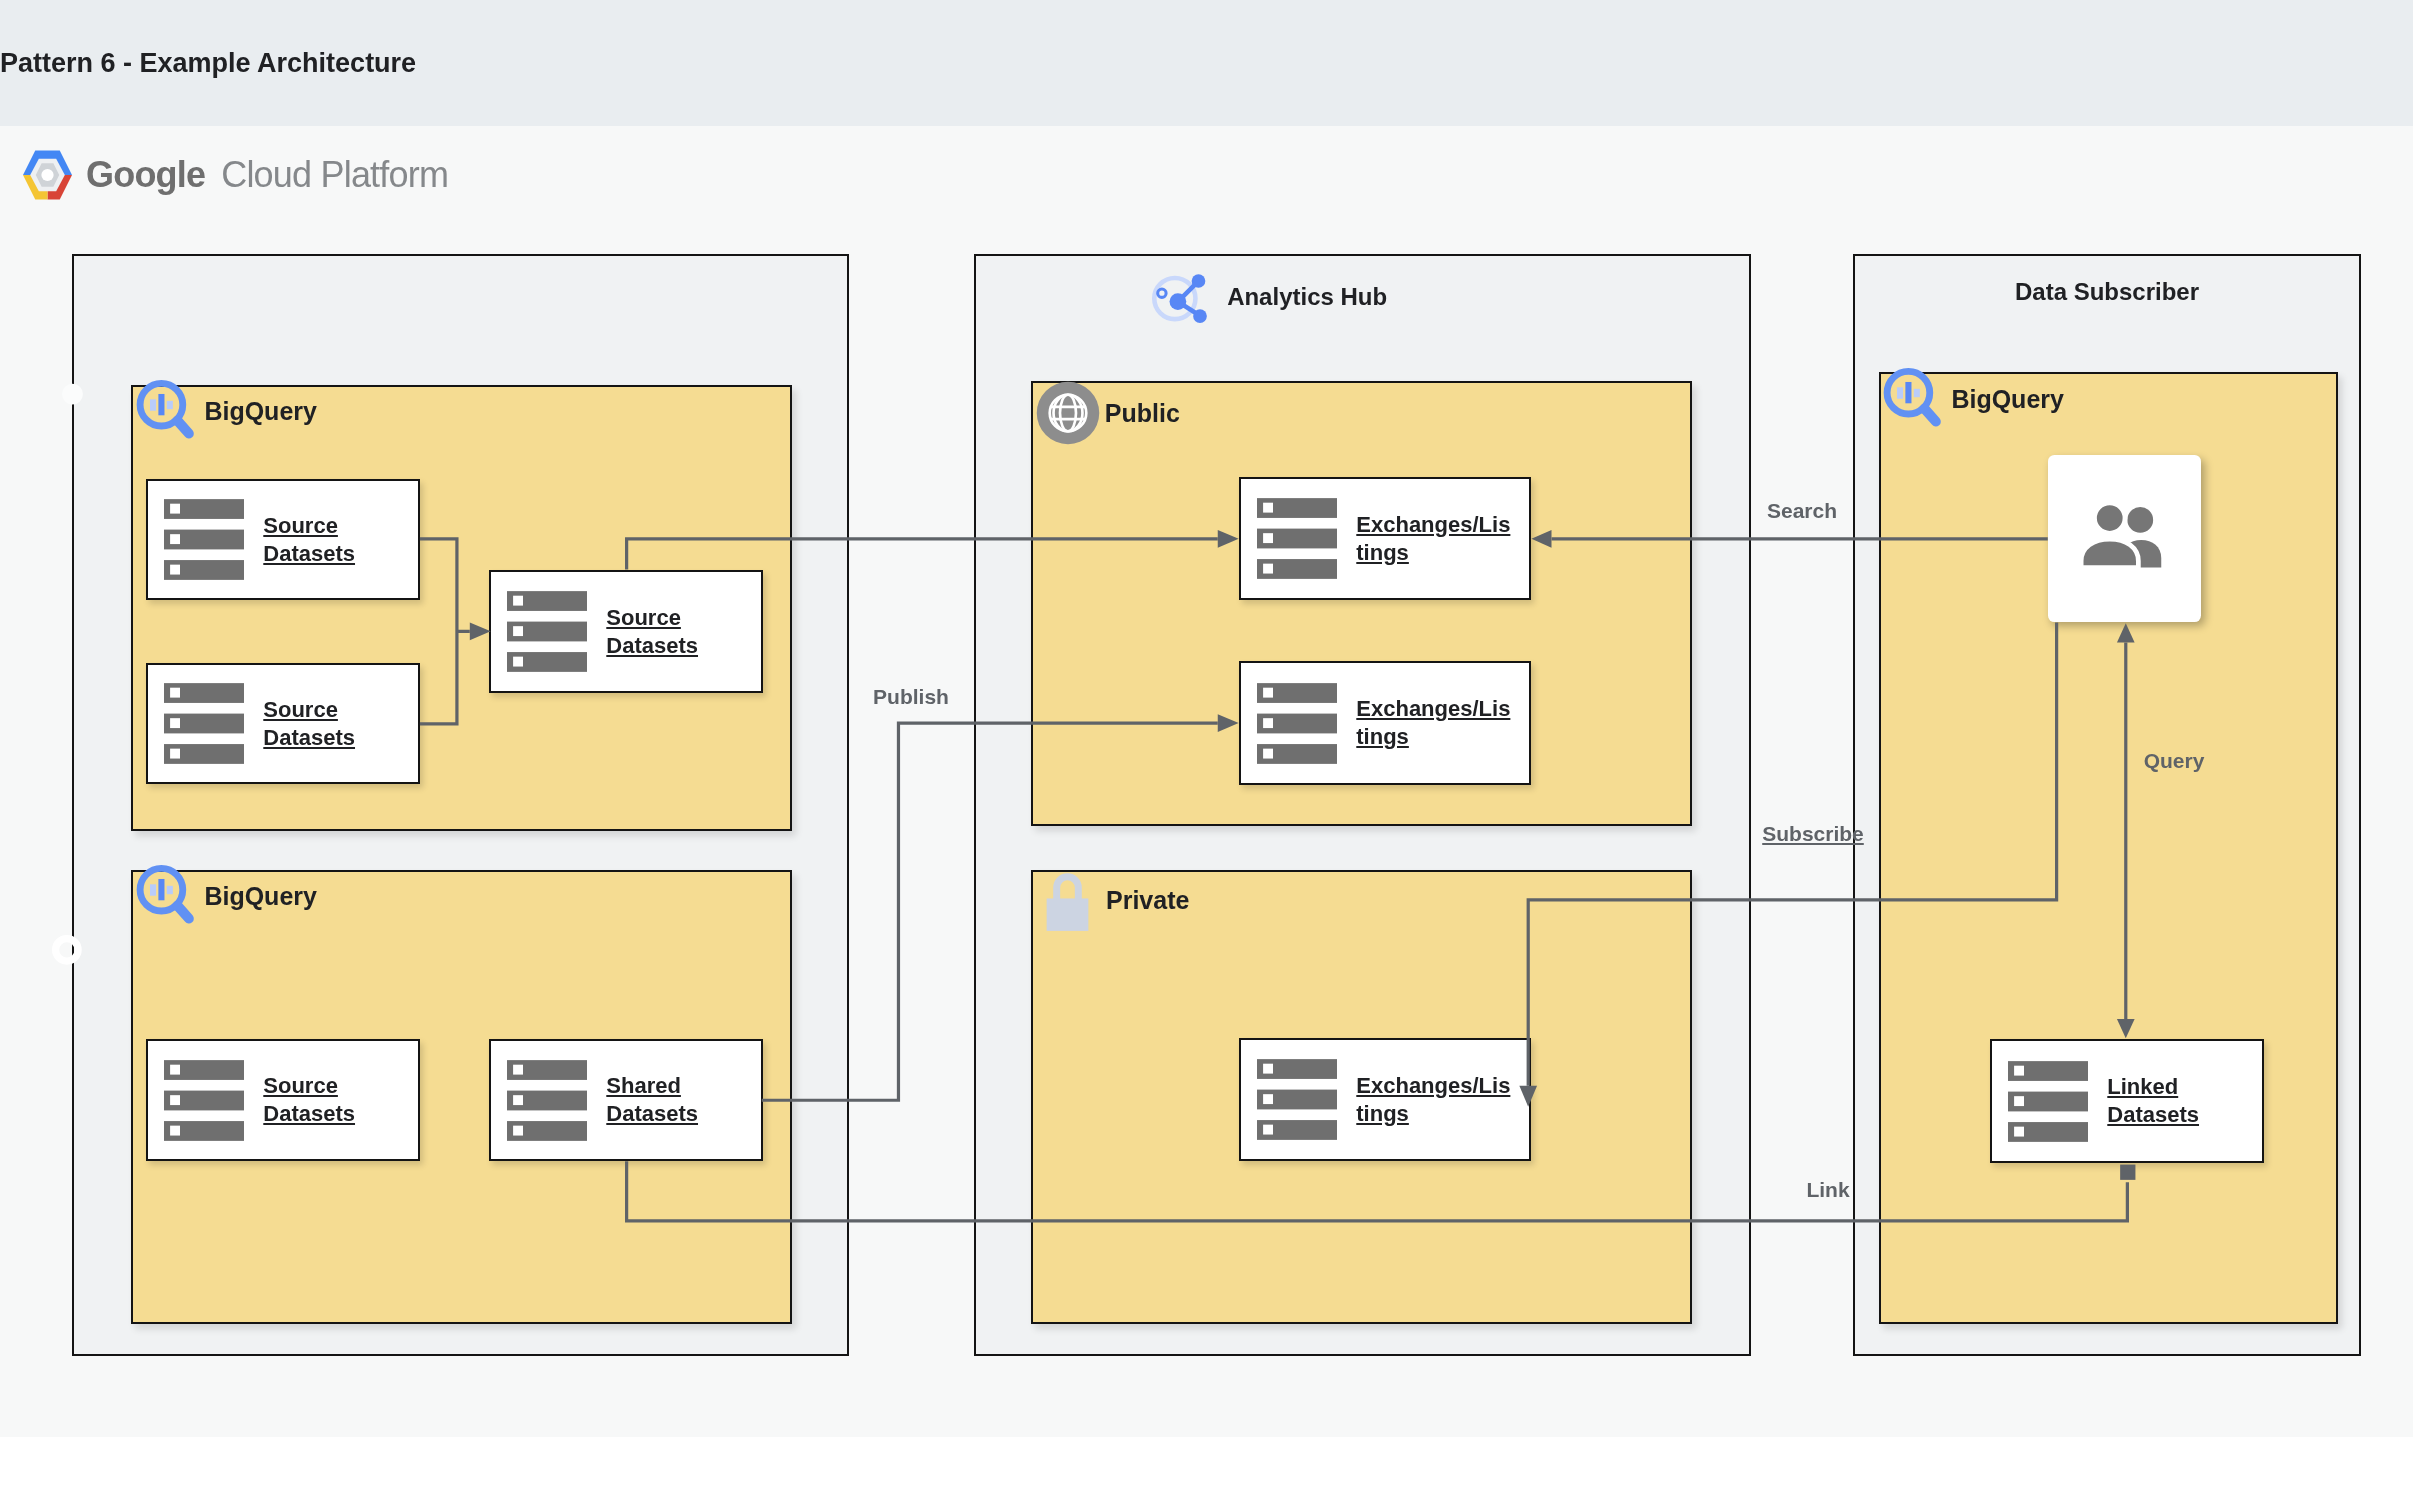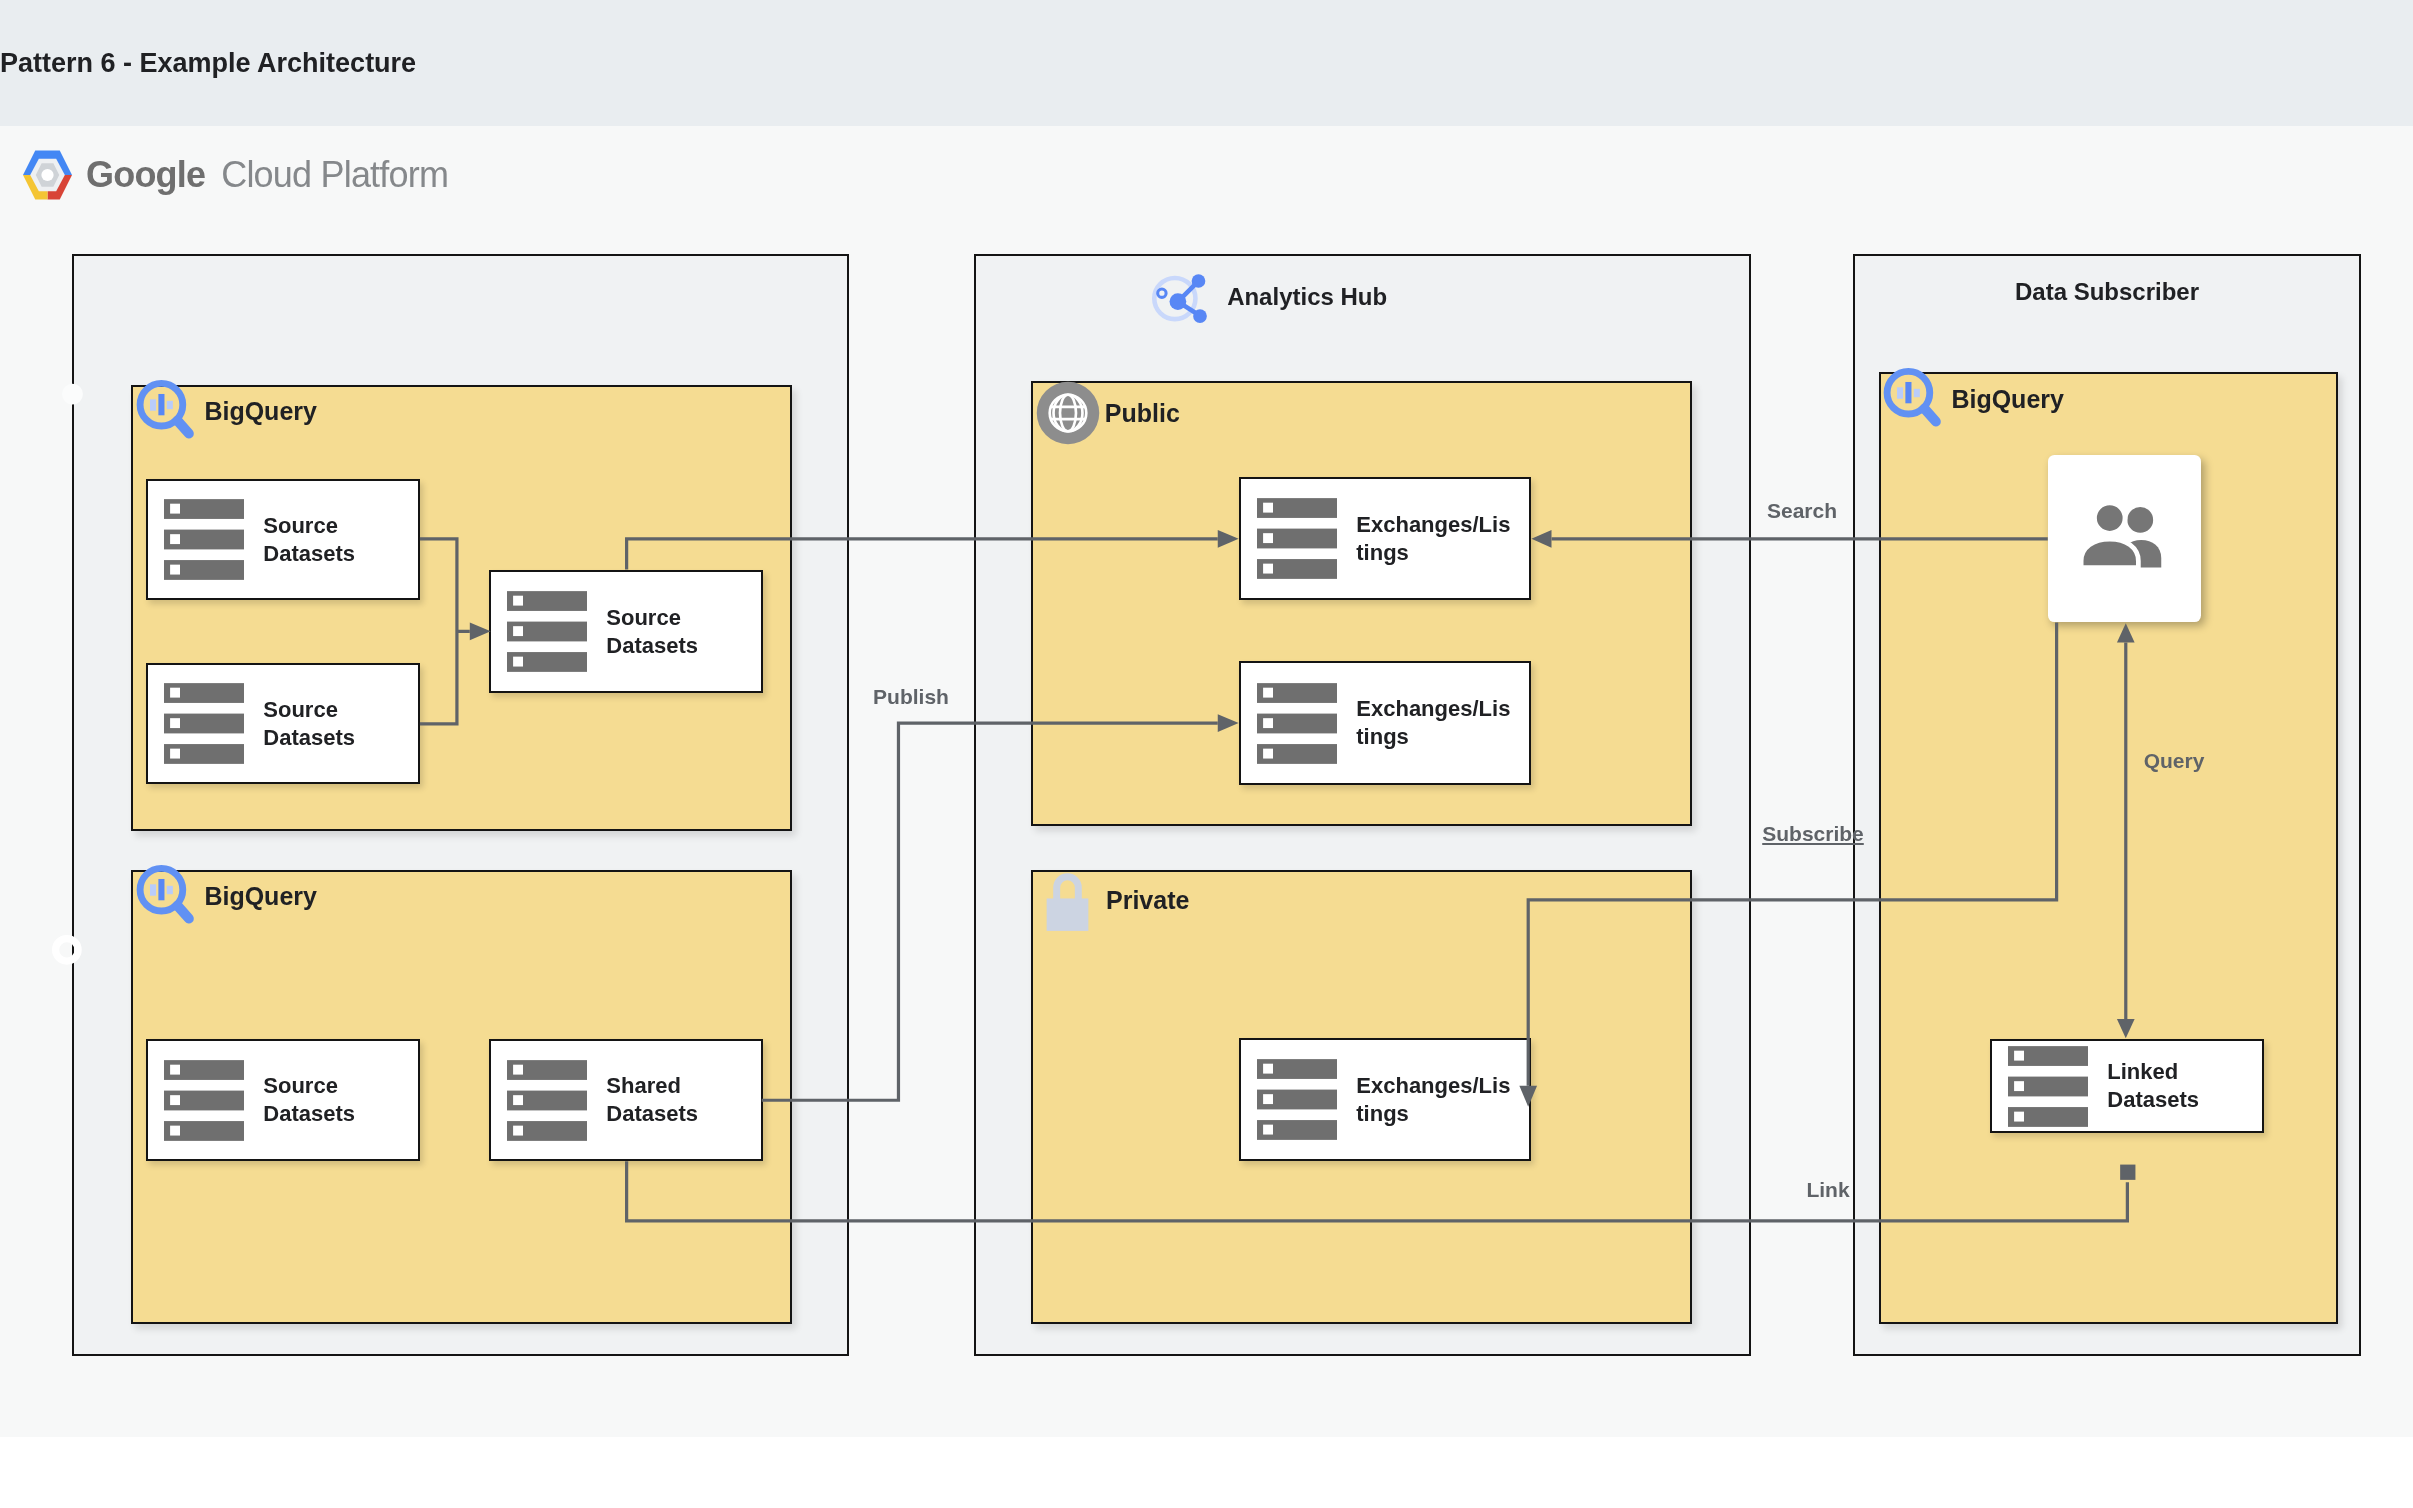--- a/index.html
+++ b/index.html
@@ -26,21 +26,21 @@
   .section{position:absolute;background:#f5dc92;border:2.4px solid #141414;box-sizing:border-box;
     box-shadow:4px 4.8px 7.2px rgba(0,0,0,0.12);}
 
   .sec-head{position:absolute;display:flex;align-items:center;z-index:20;}
   .sec-head .txt{font-size:25px;font-weight:bold;color:#202124;}
 
   .wbox{position:absolute;background:#ffffff;border:2.4px solid #141414;box-sizing:border-box;
     display:flex;align-items:center;padding:0 16px;gap:19.3px;z-index:15;
     box-shadow:3.2px 4px 6.4px rgba(0,0,0,0.15);}
   .wbox .lbl{font-size:22px;font-weight:bold;color:#202124;line-height:28px;}
-  .wbox .lbl div{white-space:nowrap;}
+  .wbox .lbl div{white-space:nowrap;text-decoration:underline;}
 
   .users-card{position:absolute;left:2048px;top:455px;width:153px;height:167px;background:#ffffff;
     border-radius:6.4px;z-index:15;display:flex;align-items:center;justify-content:center;
     box-shadow:3.2px 4px 8px rgba(0,0,0,0.28);}
 
   .edge-label{position:absolute;font-size:21px;font-weight:bold;color:#5f6368;z-index:60;
     transform:translateX(-50%);white-space:nowrap;}
 
   #wires{position:absolute;left:0;top:0;width:2413px;height:1508px;z-index:50;pointer-events:none;}
 
@@ -251,21 +251,21 @@
       <div>Exchanges/Lis</div>
         <div>tings</div>
     </div>
   </div>
 
   <div class="users-card">
     <svg width="100" height="88" viewBox="0 0 124 110">
         <use href="#ic-users"></use>
       </svg>
   </div>
-  <div class="wbox" style="left:1990px;top:1039px;width:274px;height:94px;">
+  <div class="wbox" style="left:1990px;top:1039px;width:274px;height:124px;">
     <svg width="80" height="81" style="flex-shrink:0" viewBox="0 0 100 101">
         <use href="#ic-dataset"></use>
       </svg>
     <div class="lbl">
       <div>Linked</div>
         <div>Datasets</div>
     </div>
   </div>
 
   <svg id="wires" viewBox="0 0 3000 1875" width="2413" height="1508">

